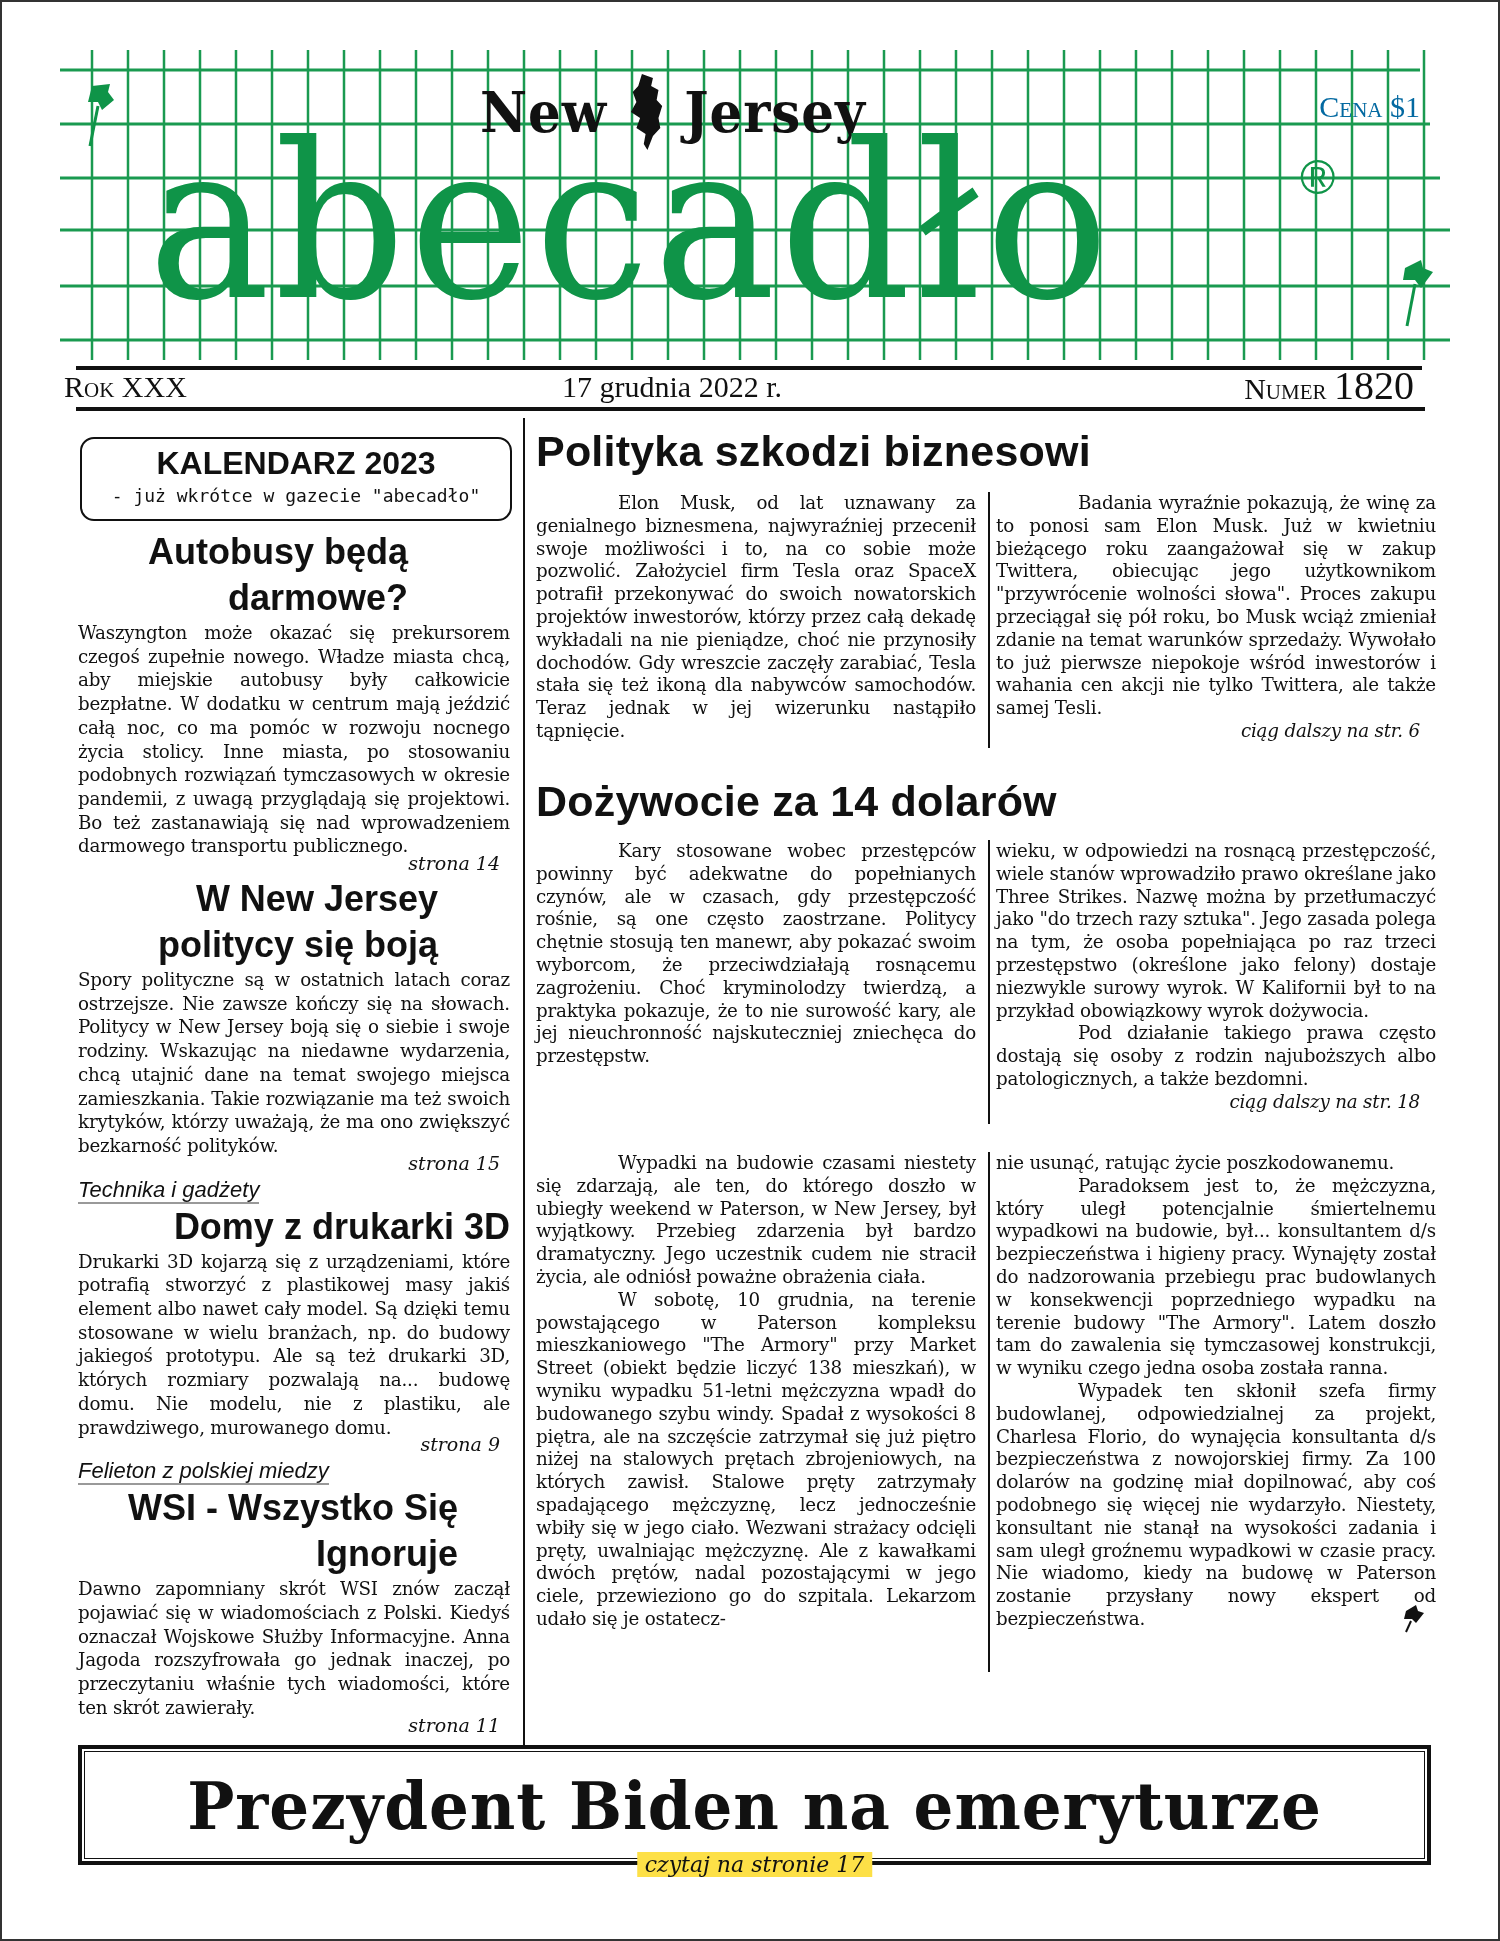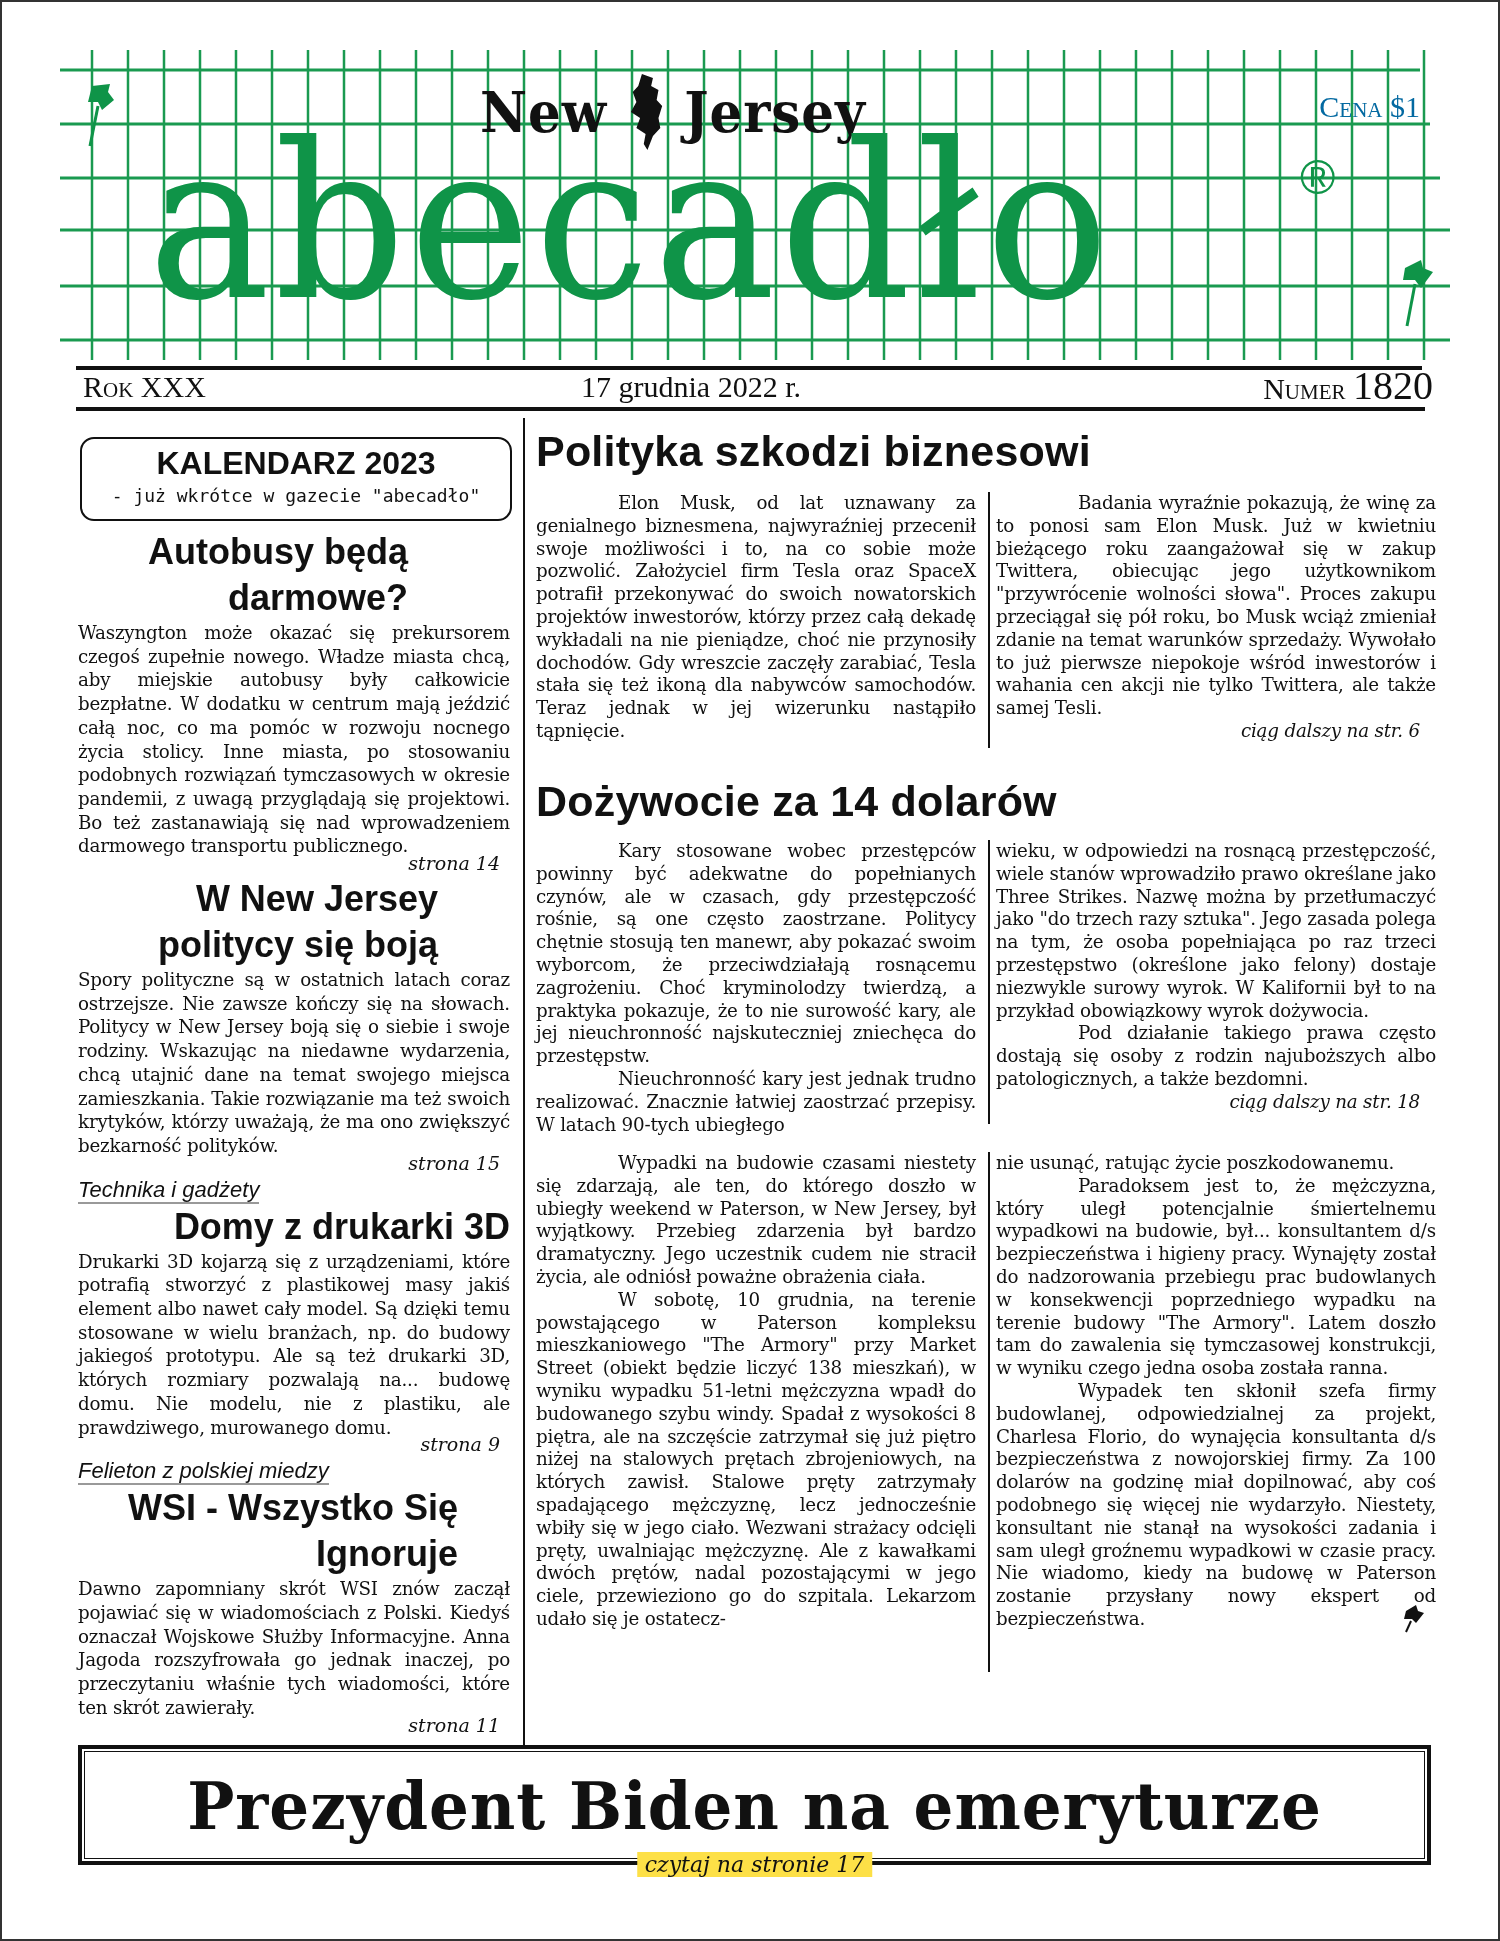--- a/index.html
+++ b/index.html
@@ -14,21 +14,21 @@
   .nj .state { display:inline-block; width:44px; height:80px; vertical-align:-20px; margin:0 20px; }
   .price { position:absolute; right:30px; top:50px; font-family:"Liberation Serif", serif; font-size:30px; color:#0369a1; }
   .price .sc { font-variant:small-caps; }
   .logo { position:absolute; left:88px; top:80px; font-family:"DejaVu Serif", serif; font-size:205px; color:#0f9448; letter-spacing:4px; line-height:1; transform:scaleY(1.05); }
   .reg { position:absolute; left:1240px; top:110px; font-family:"Liberation Sans", sans-serif; font-size:48px; color:#0f9448; }
   .pin { position:absolute; }
 
   
   .rule-top { position:absolute; left:76px; top:366px; width:1346px; height:4px; background:#111; }
   .rule-bot { position:absolute; left:76px; top:407px; width:1349px; height:4px; background:#111; }
-  .dateline { position:absolute; left:83px; top:368px; width:1350px; height:40px; font-family:"Liberation Serif", serif; font-size:30px; }
+  .dateline { position:absolute; left:64px; top:368px; width:1350px; height:40px; font-family:"Liberation Serif", serif; font-size:30px; }
   .dateline .rok { position:absolute; left:0; top:2px; }
   .dateline .date { position:absolute; left:498px; top:2px; }
   .dateline .num { position:absolute; right:0; top:-6px; }
   .dateline .num .lbl { font-size:30px; font-variant:small-caps; }
   .dateline .num .val { font-size:40px; }
   .sc { font-variant:small-caps; }
 
   
   .left { position:absolute; left:78px; top:437px; width:432px; }
   .vrule { position:absolute; left:523px; top:418px; width:2px; height:1330px; background:#111; }
@@ -194,21 +194,20 @@
         <p class="noind cont">ciąg dalszy na str. 6</p>
       </div>
     </div>
   </div>
 
   <div style="height:370px;position:relative">
     <div class="mh">Dożywocie za 14 dolarów</div>
     <div class="cols" style="margin-top:8px">
       <div class="col">
         <p>Kary stosowane wobec przestępców powinny być adekwatne do popełnianych czynów, ale w czasach, gdy przestępczość rośnie, są one często zaostrzane. Politycy chętnie stosują ten manewr, aby pokazać swoim wyborcom, że przeciwdziałają rosnącemu zagrożeniu. Choć kryminolodzy twierdzą, a praktyka pokazuje, że to nie surowość kary, ale jej nieuchronność najskuteczniej zniechęca do przestępstw.</p>
-        <p>Nieuchronność kary jest jednak trudno realizować. Znacznie łatwiej zaostrzać przepisy. W latach 90-tych ubiegłego</p>
       </div>
       <div class="csep" style="top:0;height:284px"></div>
       <div class="col right">
         <p class="noind">wieku, w odpowiedzi na rosnącą przestępczość, wiele stanów wprowadziło prawo określane jako Three Strikes. Nazwę można by przetłumaczyć jako "do trzech razy sztuka". Jego zasada polega na tym, że osoba popełniająca po raz trzeci przestępstwo (określone jako felony) dostaje niezwykle surowy wyrok. W Kalifornii był to na przykład obowiązkowy wyrok dożywocia.</p>
         <p>Pod działanie takiego prawa często dostają się osoby z rodzin najuboższych albo patologicznych, a także bezdomni.</p>
         <p class="noind cont">ciąg dalszy na str. 18</p>
       </div>
     </div>
   </div>
 

